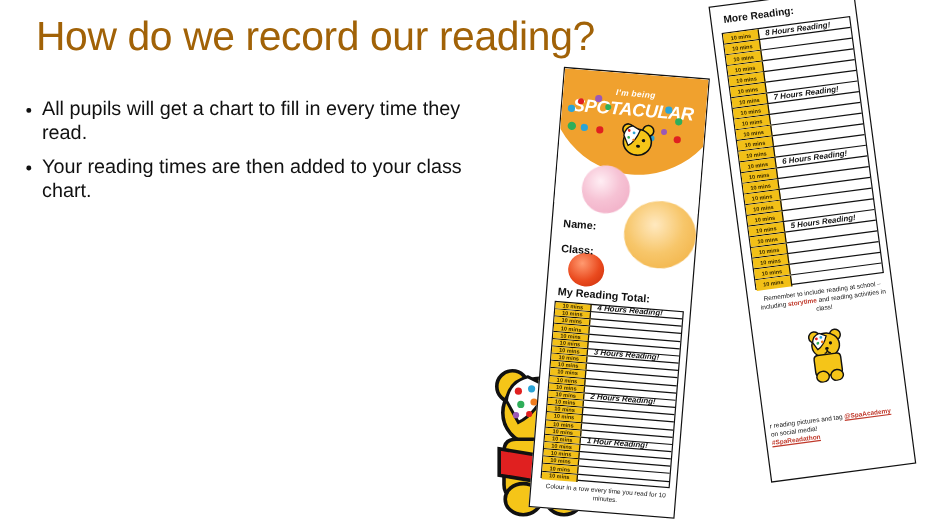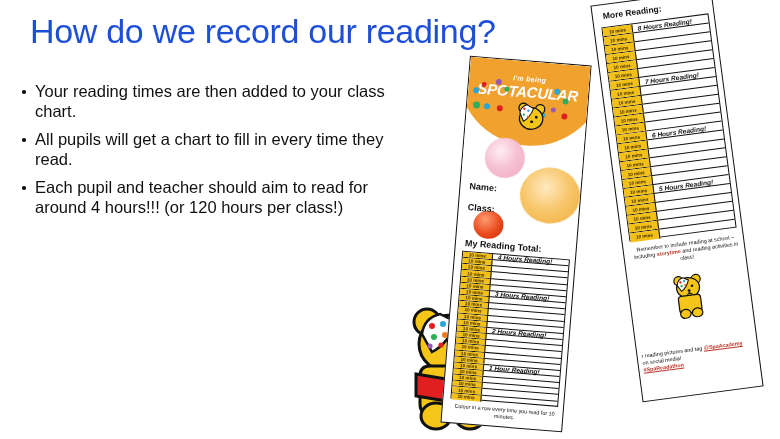--- a/index.html
+++ b/index.html
@@ -8,21 +8,21 @@
     background:#ffffff;
     font-family:"Liberation Sans", sans-serif;
     overflow:hidden;
     position:relative;
   }
   .slide{position:absolute;inset:0;background:#fff;overflow:hidden;}
 
   
   .title{
     position:absolute;left:30px;top:12px;
-    font-size:34px;font-weight:400;color:#1d4ed8;
+    font-size:34px;font-weight:400;color:#a16207;
     letter-spacing:-0.3px;white-space:nowrap;
   }
 
   
   .bullets{
     position:absolute;left:18px;top:82px;width:400px;
     list-style:none;margin:0;padding:0;
   }
   .bullets li{
     position:relative;padding-left:17px;
@@ -114,23 +114,22 @@
   .pud-bm{position:absolute;width:46px;height:46px;}
 </style>
 </head>
 <body>
 
 <div class="slide">
 
   <div class="title">How do we record our reading?</div>
 
   <ul class="bullets">
+    <li>All pupils will get a chart to fill in every time they read.</li>
     <li>Your reading times are then added to your class chart.</li>
-    <li>All pupils will get a chart to fill in every time they read.</li>
-    <li>Each pupil and teacher should aim to read for around 4 hours!!! (or 120 hours per class!)</li>
   </ul>
 
   <div class="pudsey-main">
     <svg viewBox="0 0 96 132" width="96" height="132">
 
       <ellipse cx="23" cy="22" rx="13" ry="13" fill="#F5C518" stroke="#111" stroke-width="3"></ellipse>
       <ellipse cx="73" cy="22" rx="13" ry="13" fill="#F5C518" stroke="#111" stroke-width="3"></ellipse>
 
       <ellipse cx="48" cy="44" rx="33" ry="29" fill="#F5C518" stroke="#111" stroke-width="3"></ellipse>
 

